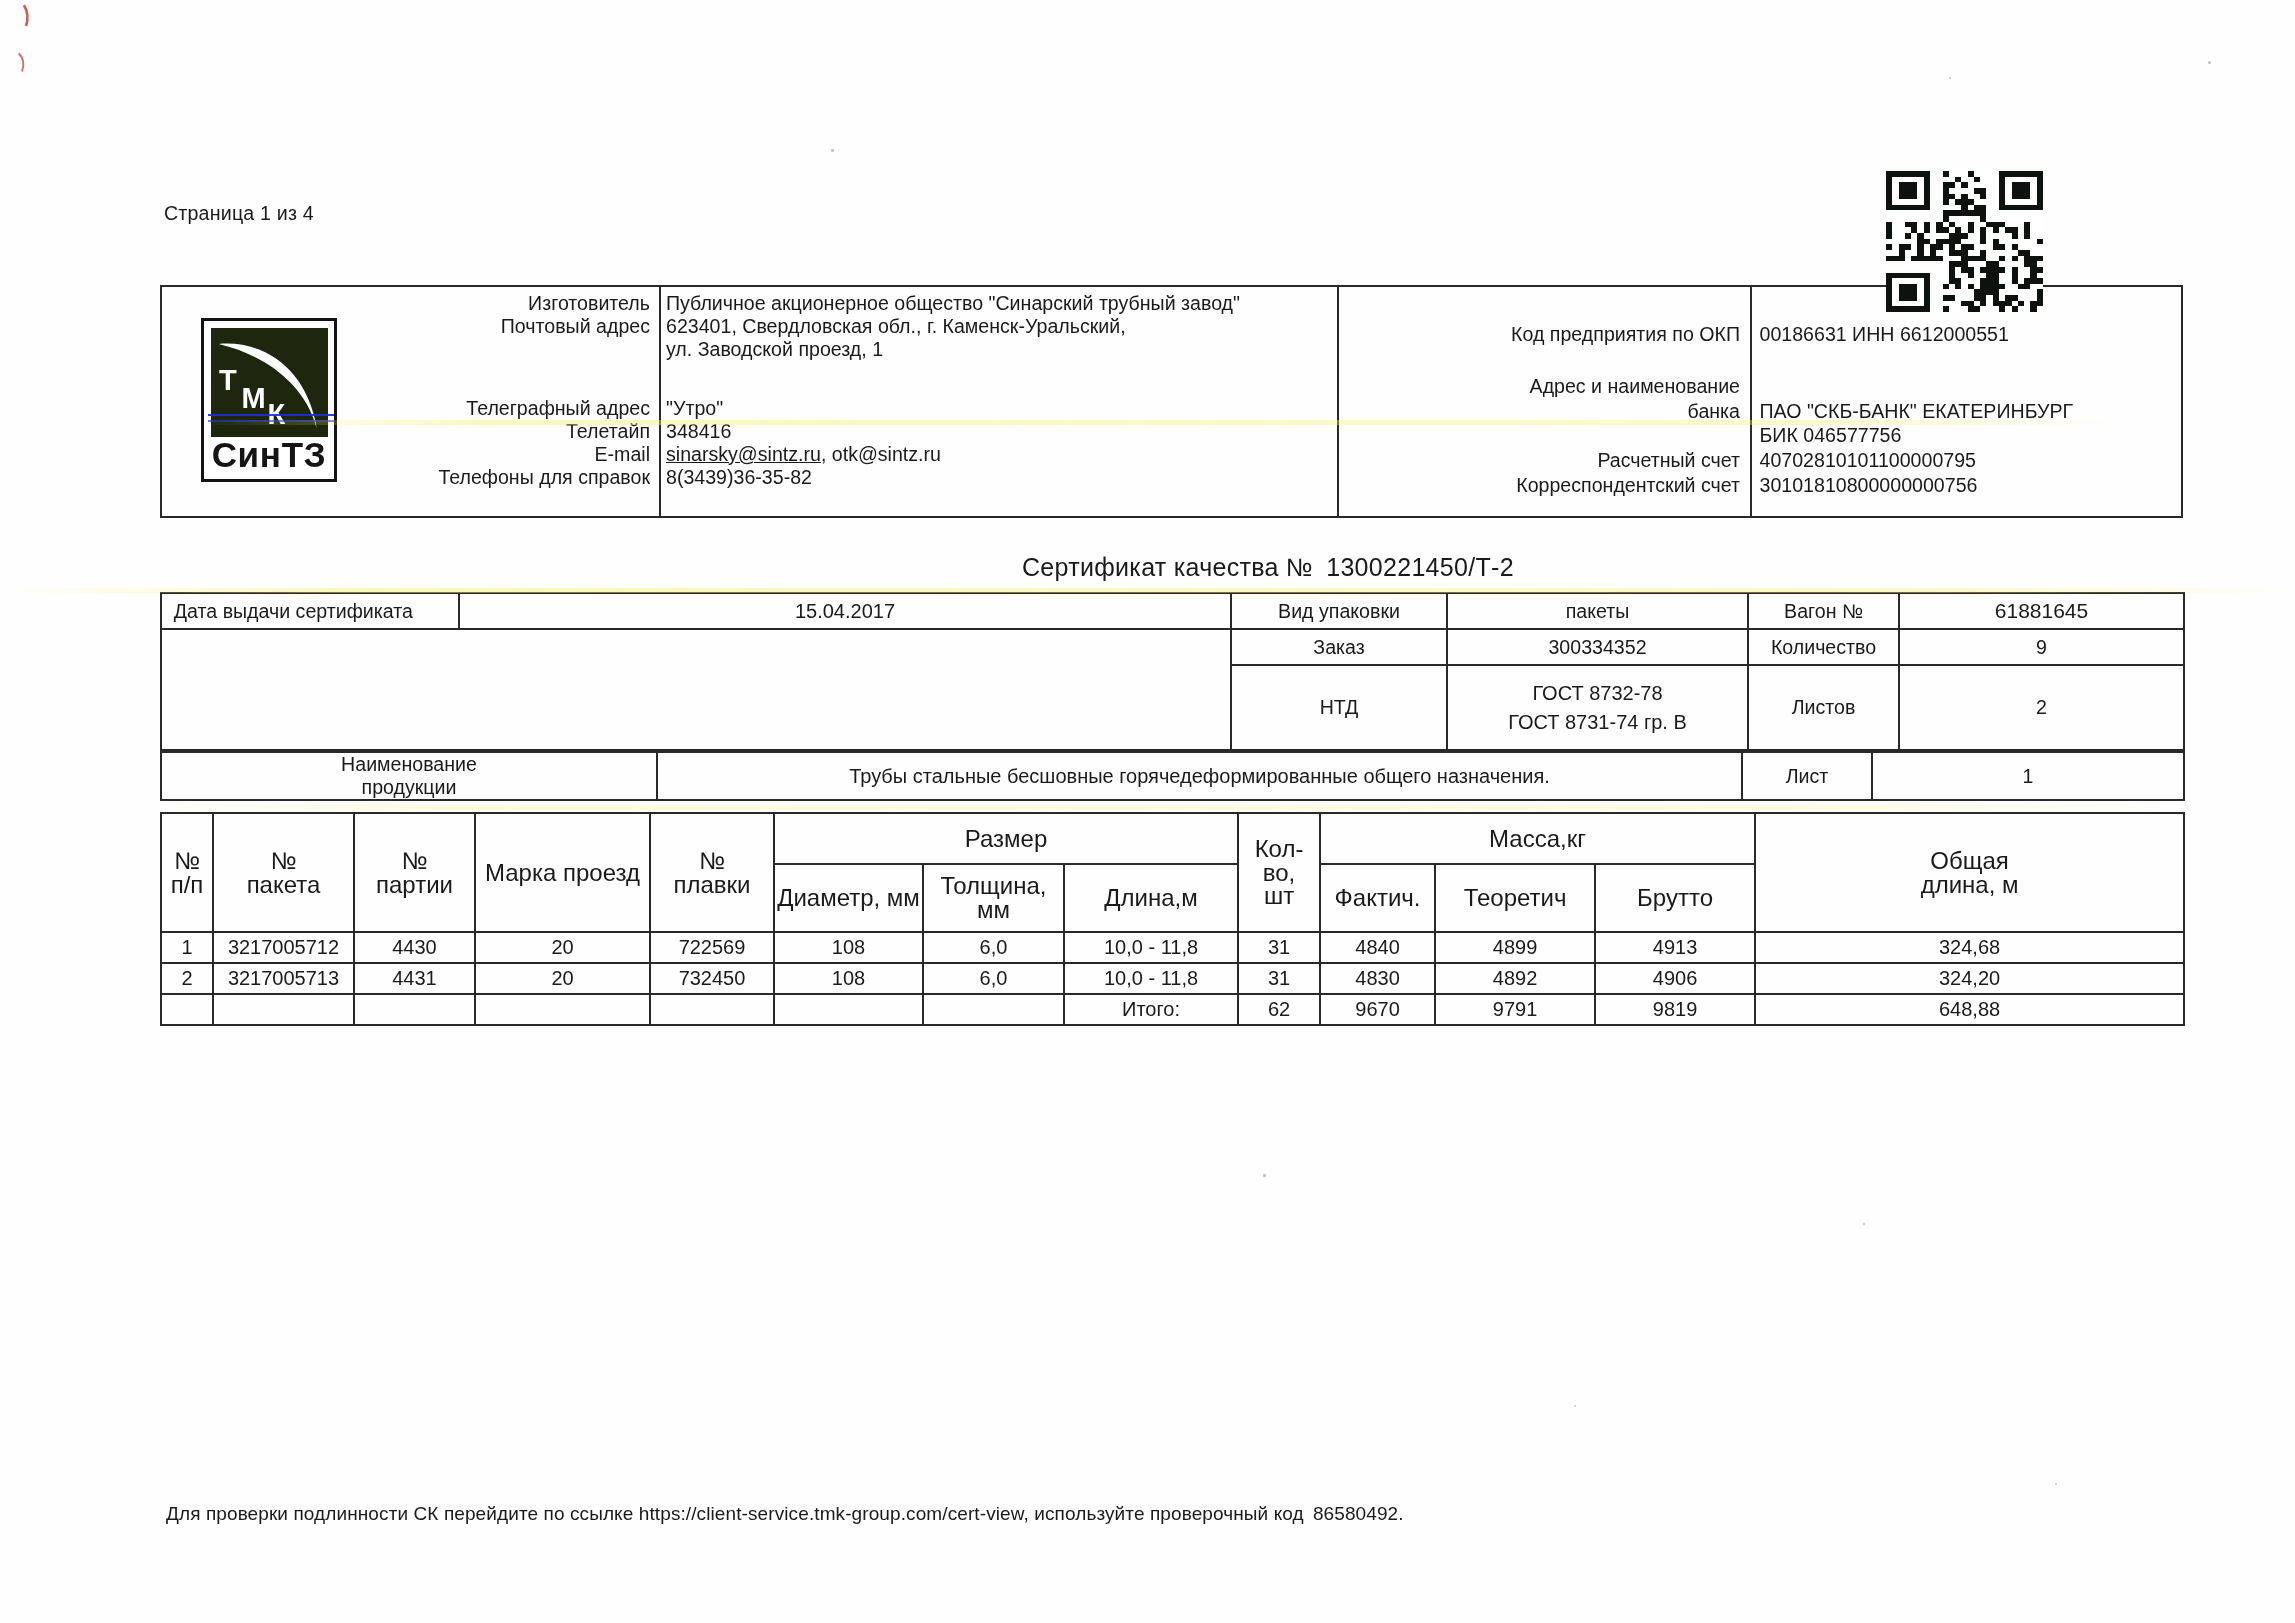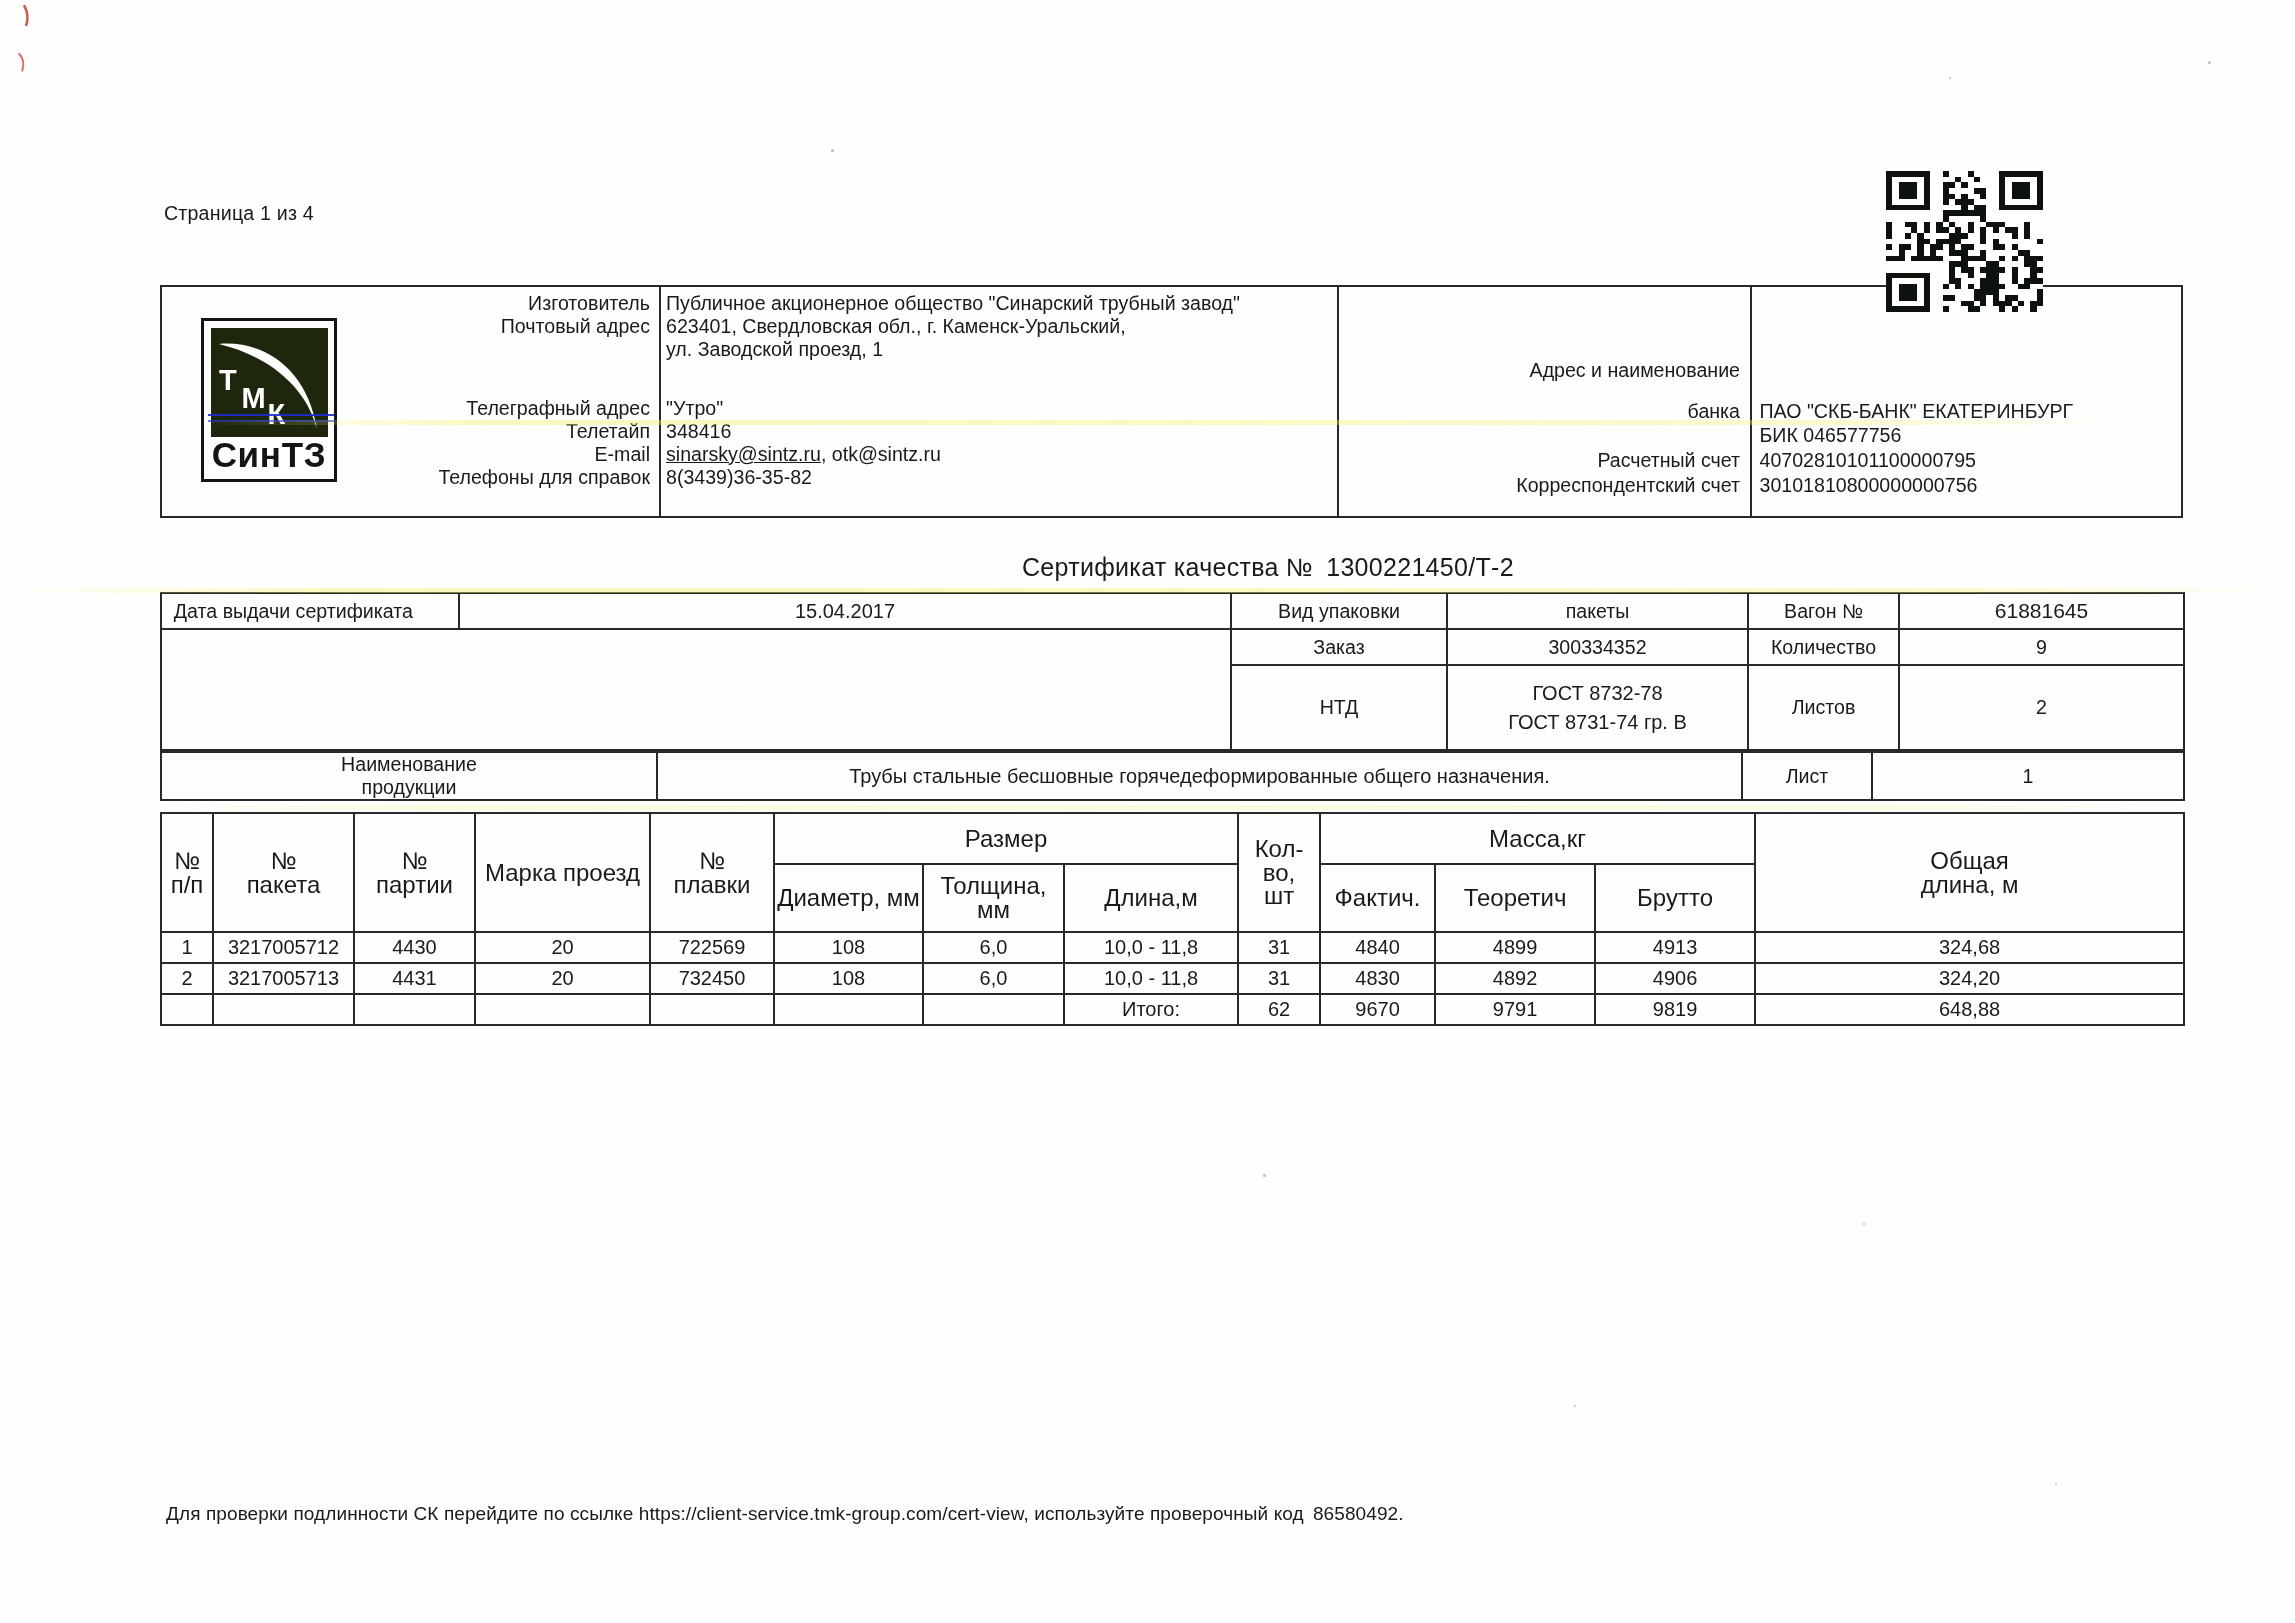--- a/index.html
+++ b/index.html
@@ -313,21 +313,25 @@
         <div class="hline" style="top:156px">
             <div class="lab">E-mail</div>
             <div class="val"><span class="u">sinarsky@sintz.ru</span><span>, otk@sintz.ru</span></div>
           </div>
         <div class="hline" style="top:179px">
             <div class="lab">Телефоны для справок</div>
             <div class="val">8(3439)36-35-82</div>
           </div>
       </div>
       <div class="h-half h-right">
-        <div class="hline" style="top:72px">
+        <div class="hline" style="top:36px">
+            <div class="lab">Код предприятия по ОКП</div>
+            <div class="val">00186631 ИНН 6612000551</div>
+          </div>
+        <div class="hline" style="top:88px">
             <div class="lab">Адрес и наименование</div>
             <div class="val"></div>
           </div>
         <div class="hline" style="top:113px">
             <div class="lab">банка</div>
             <div class="val">ПАО "СКБ-БАНК" ЕКАТЕРИНБУРГ</div>
           </div>
         <div class="hline" style="top:137px">
             <div class="lab"></div>
             <div class="val">БИК 046577756</div>

